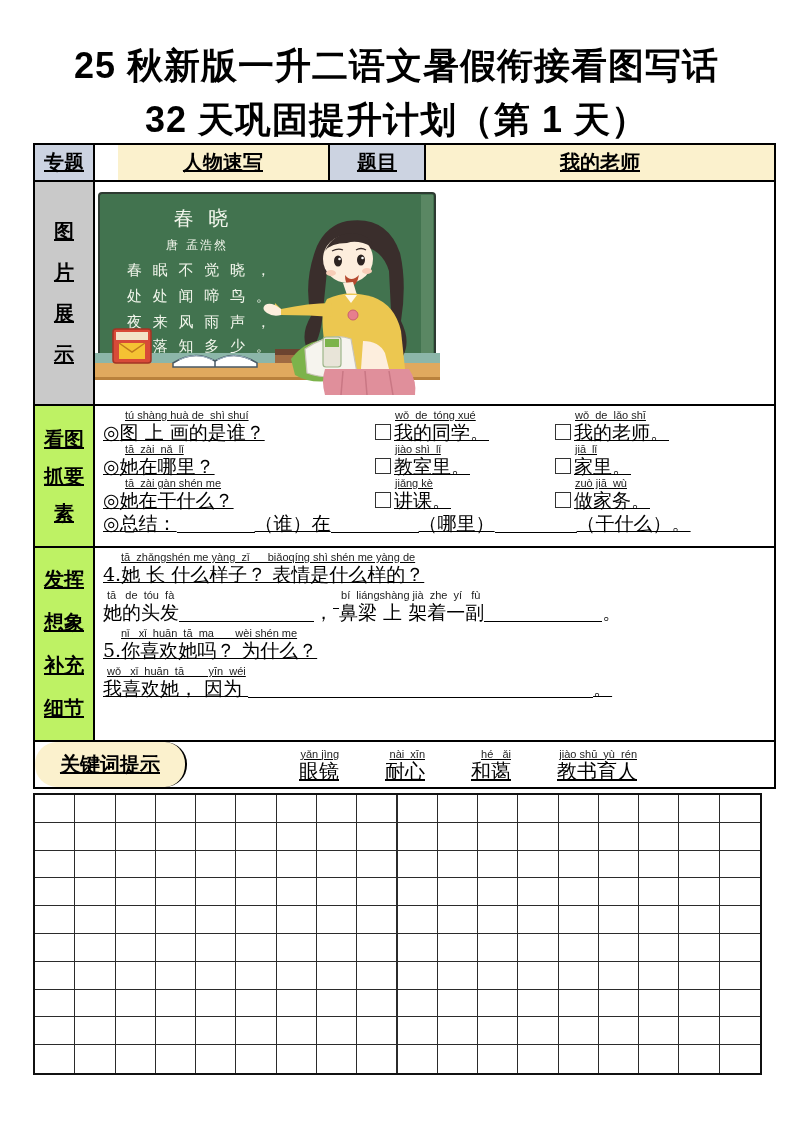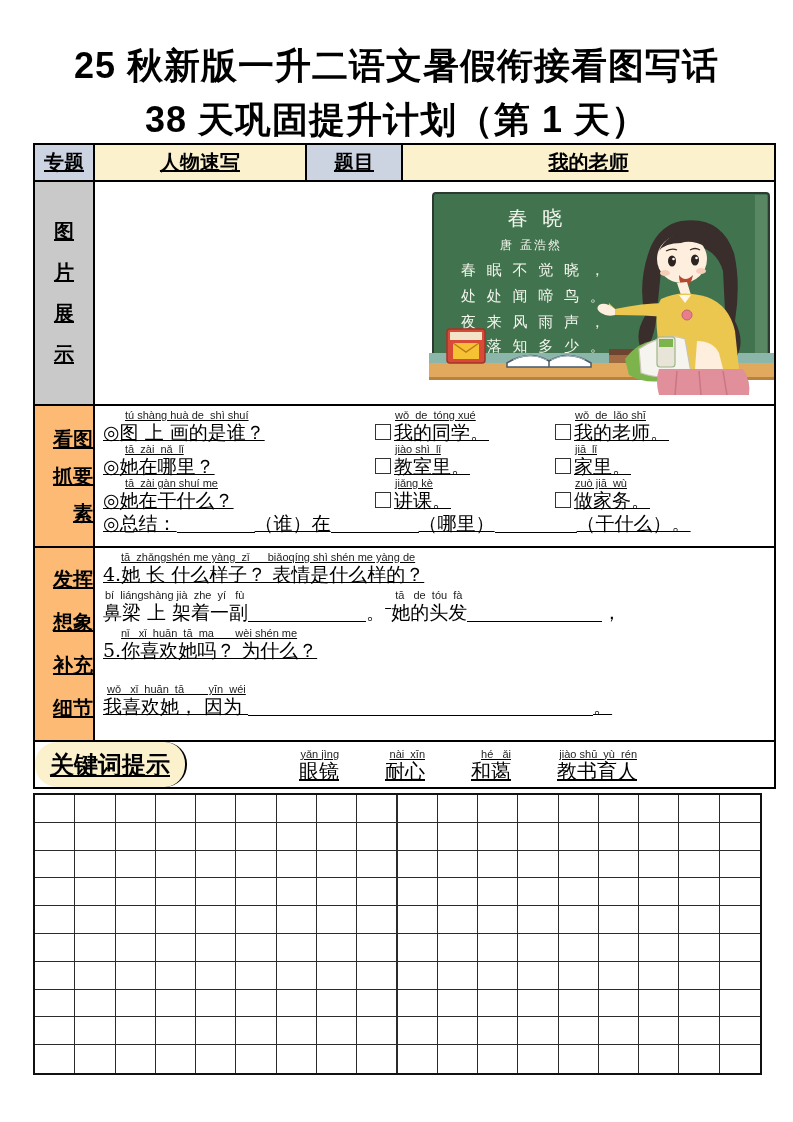--- a/index.html
+++ b/index.html
@@ -11,28 +11,28 @@
   #title1{top:42px;} #title2{top:96px;}
   
   .tbl{position:absolute;left:33px;top:143px;width:743px;border:2px solid #000;box-sizing:border-box;background:#fff;text-decoration:underline;}
   .trow{display:flex;box-sizing:border-box;border-bottom:2px solid #000;}
   .trow:last-child{border-bottom:none;}
   .tcell{box-sizing:border-box;border-right:2px solid #000;}
   .tcell:last-child{border-right:none;}
   .lab{display:flex;flex-direction:column;align-items:center;justify-content:center;
        font-weight:700;font-size:20px;text-align:center;}
   .bg-blue{background:#ccd3e1;} .bg-yellow{background:#fbf1cd;}
-  .bg-gray{background:#c9c9c9;} .bg-lblue{background:#fdba74;align-items:flex-end;}
+  .bg-gray{background:#c9c9c9;} .bg-lblue{background:#bef264;}
   
   .hrow{height:37px;align-items:stretch;}
   .hcell{display:flex;align-items:center;justify-content:center;font-weight:700;font-size:20px;}
-  .w-60{width:60px;} .w-212{width:212px;} .w-96{width:96px;} .flex1{flex:1;}
+  .w-60{width:60px;} .w-212{width:212px;margin-left:23px;} .w-96{width:96px;} .flex1{flex:1;}
   
   .imgrow{height:224px;}
-  .imgwrap{flex:1;display:flex;align-items:center;justify-content:flex-end;background:#fff;}
+  .imgwrap{flex:1;display:flex;align-items:center;justify-content:flex-start;background:#fff;}
   
   .obsrow{height:142px;} .imagrow{height:194px;} .keyrow{height:45px;}
   .content{flex:1;padding:3px 6px 0 8px;box-sizing:border-box;
            font-family:"DejaVu Serif","Liberation Serif",serif;font-size:19px;}
   .py{display:block;font-family:"Liberation Sans","DejaVu Sans",sans-serif;
       font-size:11px;color:#222;line-height:12px;white-space:pre;}
   .zh{display:block;line-height:22px;white-space:nowrap;}
   .qline{height:34px;display:flex;}
   .qcol{width:272px;} .ocol1{width:180px;} .ocol2{flex:1;}
   .qcol .py{padding-left:22px;} .ocol1 .py,.ocol2 .py{padding-left:20px;}
@@ -40,39 +40,39 @@
       margin-right:3px;vertical-align:-1px;}
   .blank{display:inline-block;border-bottom:1.5px solid #000;height:16px;vertical-align:-3px;}
   .bw78{width:78px;} .bw88{width:88px;} .bw82{width:82px;} .bw135{width:135px;}
   .bw118{width:118px;} .bw155{width:155px;} .bw345{width:345px;}
   .sumline{margin-top:0;font-size:19px;}
   .iline{height:38px;} .seg{display:inline-block;vertical-align:top;}
   
   .keycontent{flex:1;display:flex;gap:46px;padding-left:112px;align-items:center;
               font-family:"DejaVu Serif","Liberation Serif",serif;font-size:20px;}
   .kitem{text-align:center;} .kitem .py{text-align:right;}
-  .keylab{width:152px;font-size:24px;border-radius:22px;}
+  .keylab{width:152px;font-size:20px;border-radius:22px;}
   
   #wgrid{position:absolute;left:33px;top:793px;width:729px;height:282px;box-sizing:border-box;
          border:2px solid #111;display:grid;grid-template-columns:repeat(18,1fr);
          grid-template-rows:repeat(10,1fr);background:#fff;}
   .gcell{box-sizing:border-box;border-right:1.5px solid #2b2b2b;border-bottom:1.5px solid #2b2b2b;}
   .gcell.thick{border-right-width:2.5px;}
   .gcell:nth-child(18n){border-right:none;}
   .gcell:nth-child(n+163){border-bottom:none;}
   
   .poem{font-family:"DejaVu Serif","Liberation Serif",serif;fill:#f2f6ec;}
 </style>
 </head>
 <body>
 
 <div id="page">
 
   <div class="title" id="title1">25 秋新版一升二语文暑假衔接看图写话</div>
-  <div class="title" id="title2">38 天巩固提升计划（第 1 天）</div>
+  <div class="title" id="title2">32 天巩固提升计划（第 1 天）</div>
 
   <div class="tbl">
 
     <div class="trow hrow">
       <div class="tcell hcell w-60 bg-blue">专题</div>
       <div class="tcell hcell w-212 bg-yellow">人物速写</div>
       <div class="tcell hcell w-96 bg-blue">题目</div>
       <div class="tcell hcell flex1 bg-yellow">我的老师</div>
     </div>
 
@@ -175,21 +175,21 @@
             <span class="zh"><span class="cb"></span><span>教室里。</span></span>
             </span>
           <span class="ocol2">
               <span class="py">jiā  lǐ</span>
             <span class="zh"><span class="cb"></span><span>家里。</span></span>
             </span>
         </div>
 
         <div class="qline">
           <span class="qcol">
-              <span class="py">tā  zài gàn shuí me</span>
+              <span class="py">tā  zài gàn shén me</span>
             <span class="zh"><span>◎</span><span>她在干什么？</span></span>
             </span>
           <span class="ocol1">
               <span class="py">jiǎng kè</span>
             <span class="zh"><span class="cb"></span><span>讲课。</span></span>
             </span>
           <span class="ocol2">
               <span class="py">zuò jiā  wù</span>
             <span class="zh"><span class="cb"></span><span>做家务。</span></span>
             </span>
@@ -209,34 +209,34 @@
         <span>细节</span>
       </div>
       <div class="tcell content" style="flex:1;">
 
         <div class="iline">
           <span class="py" style="padding-left:18px;">tā  zhǎngshén me yàng  zǐ      biǎoqíng shì shén me yàng de</span>
           <span class="zh">4.她 长 什么样子？ 表情是什么样的？</span>
         </div>
 
         <div class="iline">
+          <span class="seg"><span class="py" style="padding-left:4px;">tā   de  tóu  fà</span>
+            <span class="zh"><span>她的头发</span><span class="blank bw135"></span><span>，</span></span></span>
           <span class="seg"><span class="py" style="padding-left:2px;">bí  liángshàng jià  zhe  yí   fù</span>
             <span class="zh"><span>鼻梁 上 架着一副</span><span class="blank bw118"></span><span>。</span></span></span>
-          <span class="seg"><span class="py" style="padding-left:4px;">tā   de  tóu  fà</span>
-            <span class="zh"><span>她的头发</span><span class="blank bw135"></span><span>，</span></span></span>
         </div>
 
 
         <div class="iline">
           <span class="py" style="padding-left:18px;">nǐ   xǐ  huān  tā  ma       wèi shén me</span>
           <span class="zh">5.你喜欢她吗？ 为什么？</span>
         </div>
 
         <div class="iline">
-          <span class="py" style="padding-left:4px;margin-top:18px;">wǒ   xǐ  huān  tā        yīn  wéi</span>
+          <span class="py" style="padding-left:4px;">wǒ   xǐ  huān  tā        yīn  wéi</span>
           <span class="zh"><span>我喜欢她， 因为 </span><span class="blank bw345"></span><span>。</span></span>
         </div>
       </div>
     </div>
 
     <div class="trow keyrow">
       <div class="tcell lab keylab bg-yellow">关键词提示</div>
       <div class="tcell keycontent">
         <span class="kitem">
           <span class="py">yǎn jìng</span>

